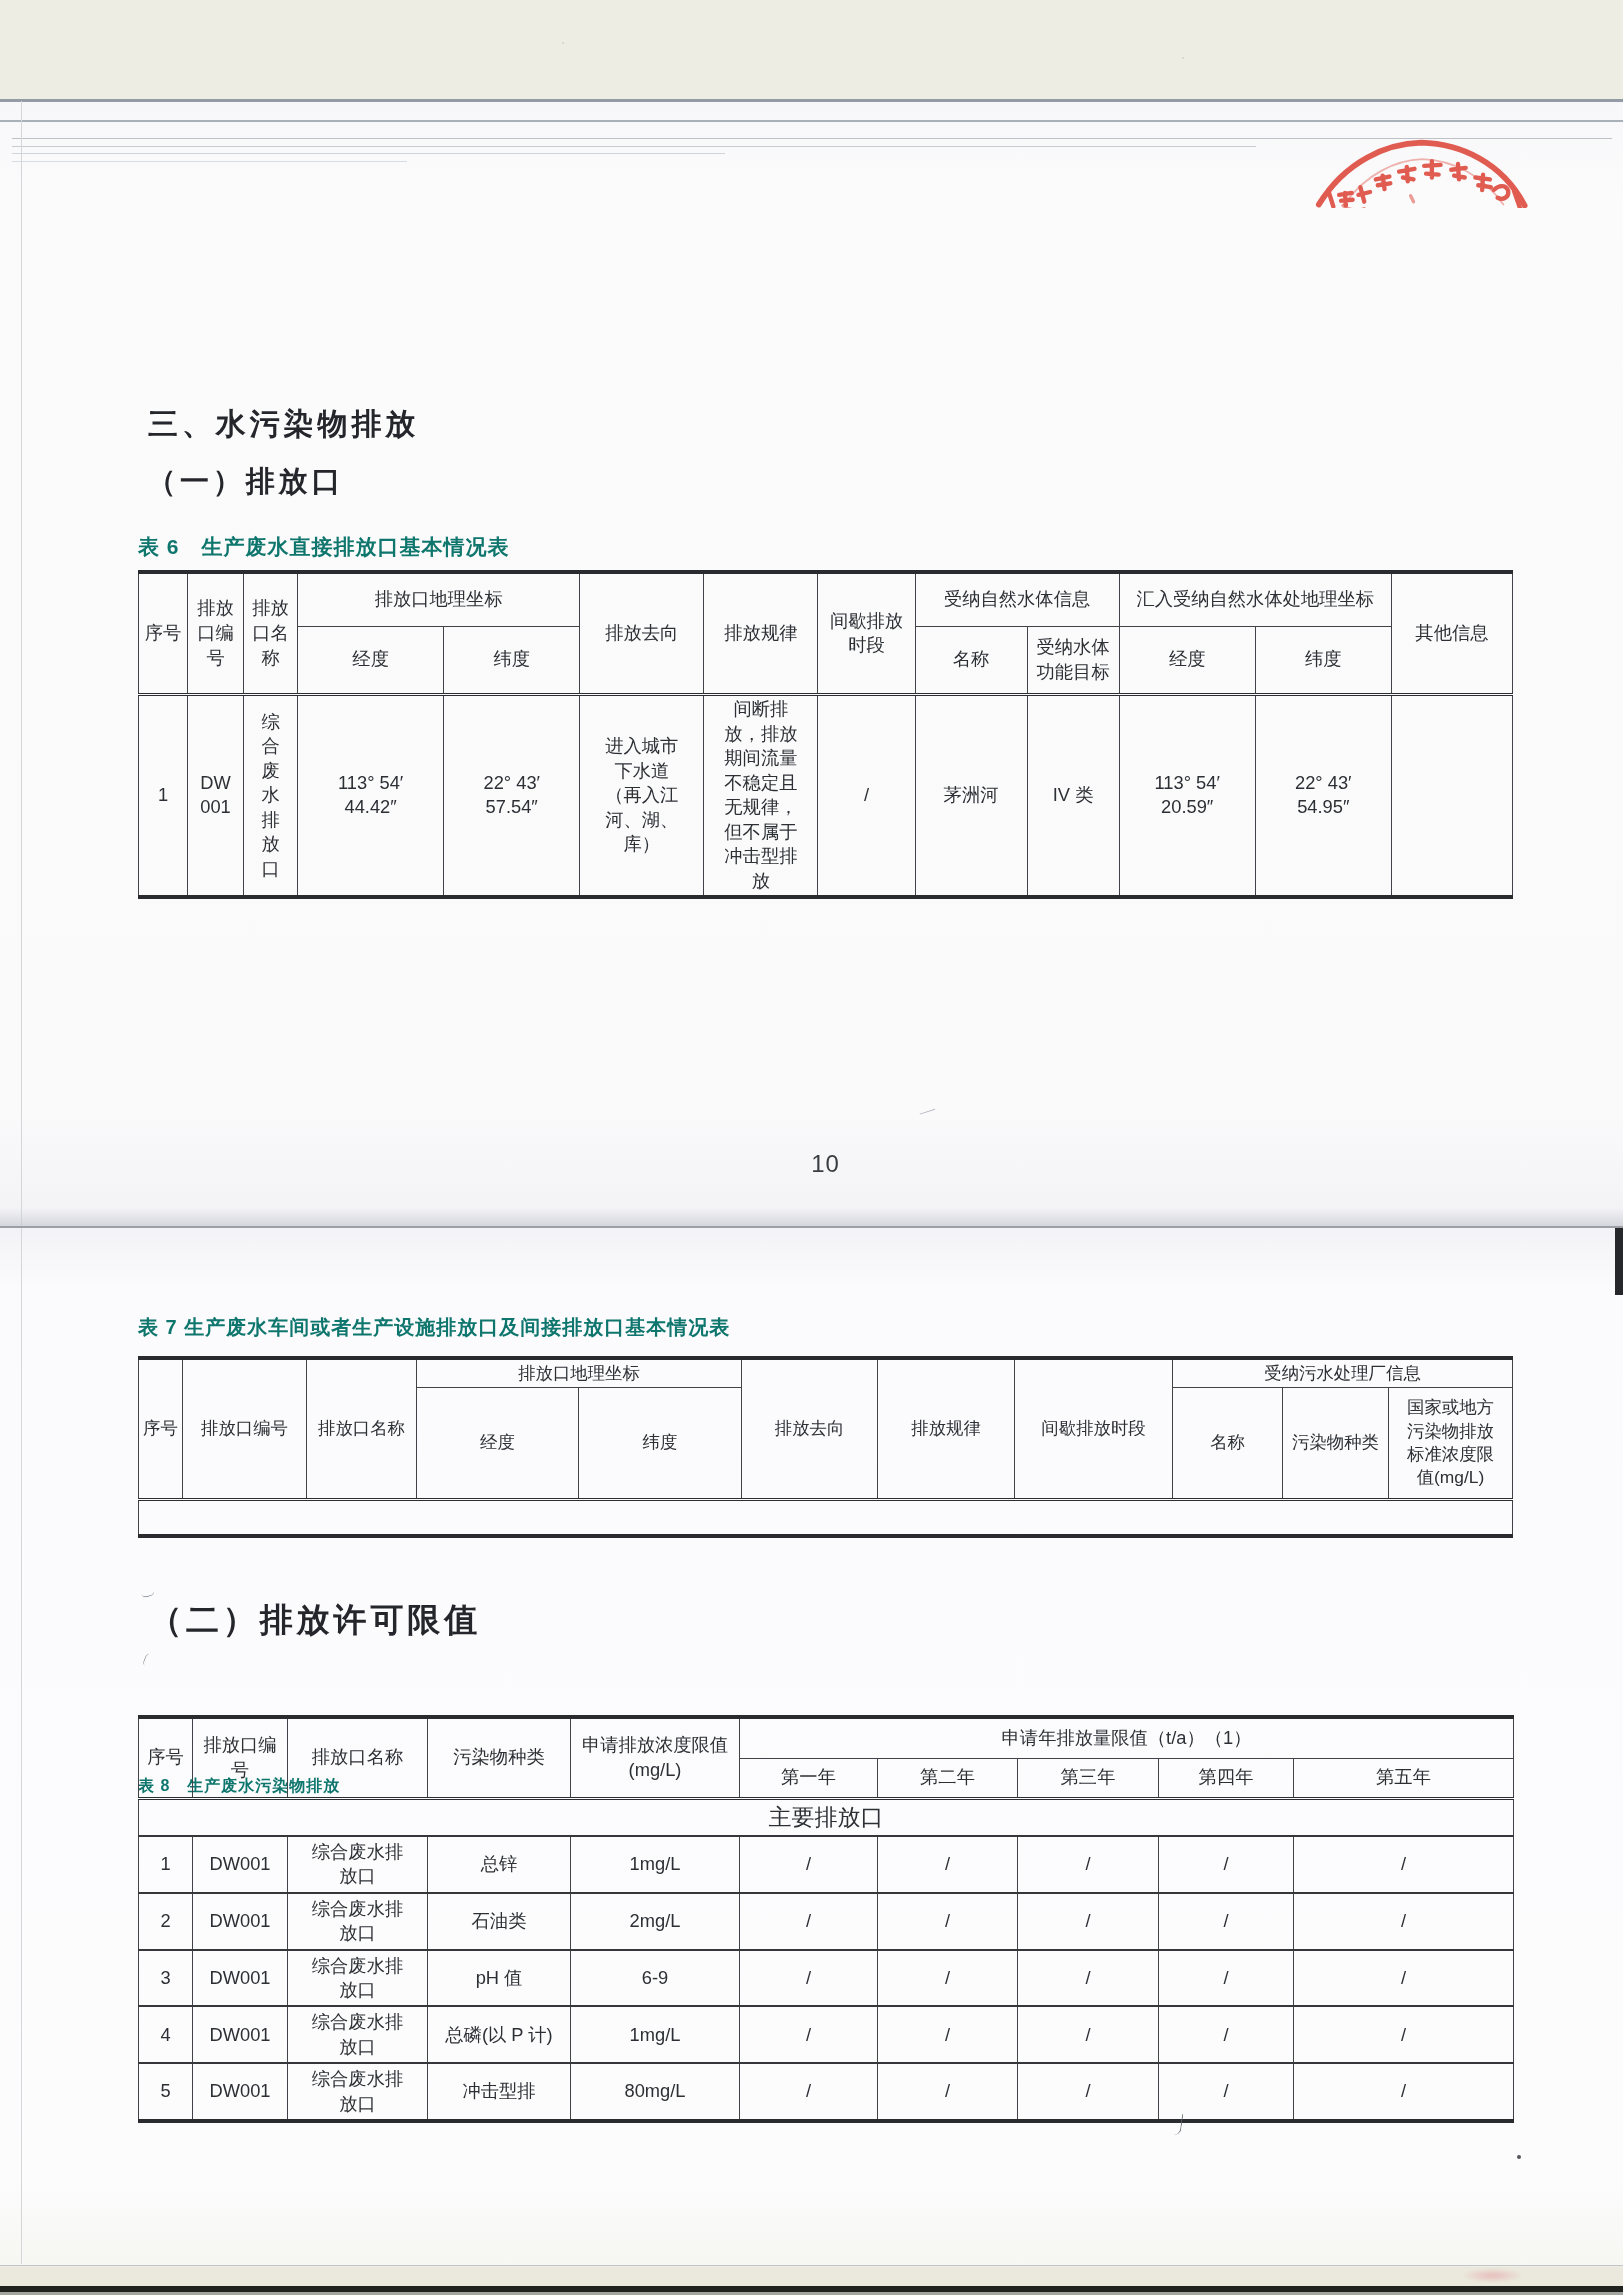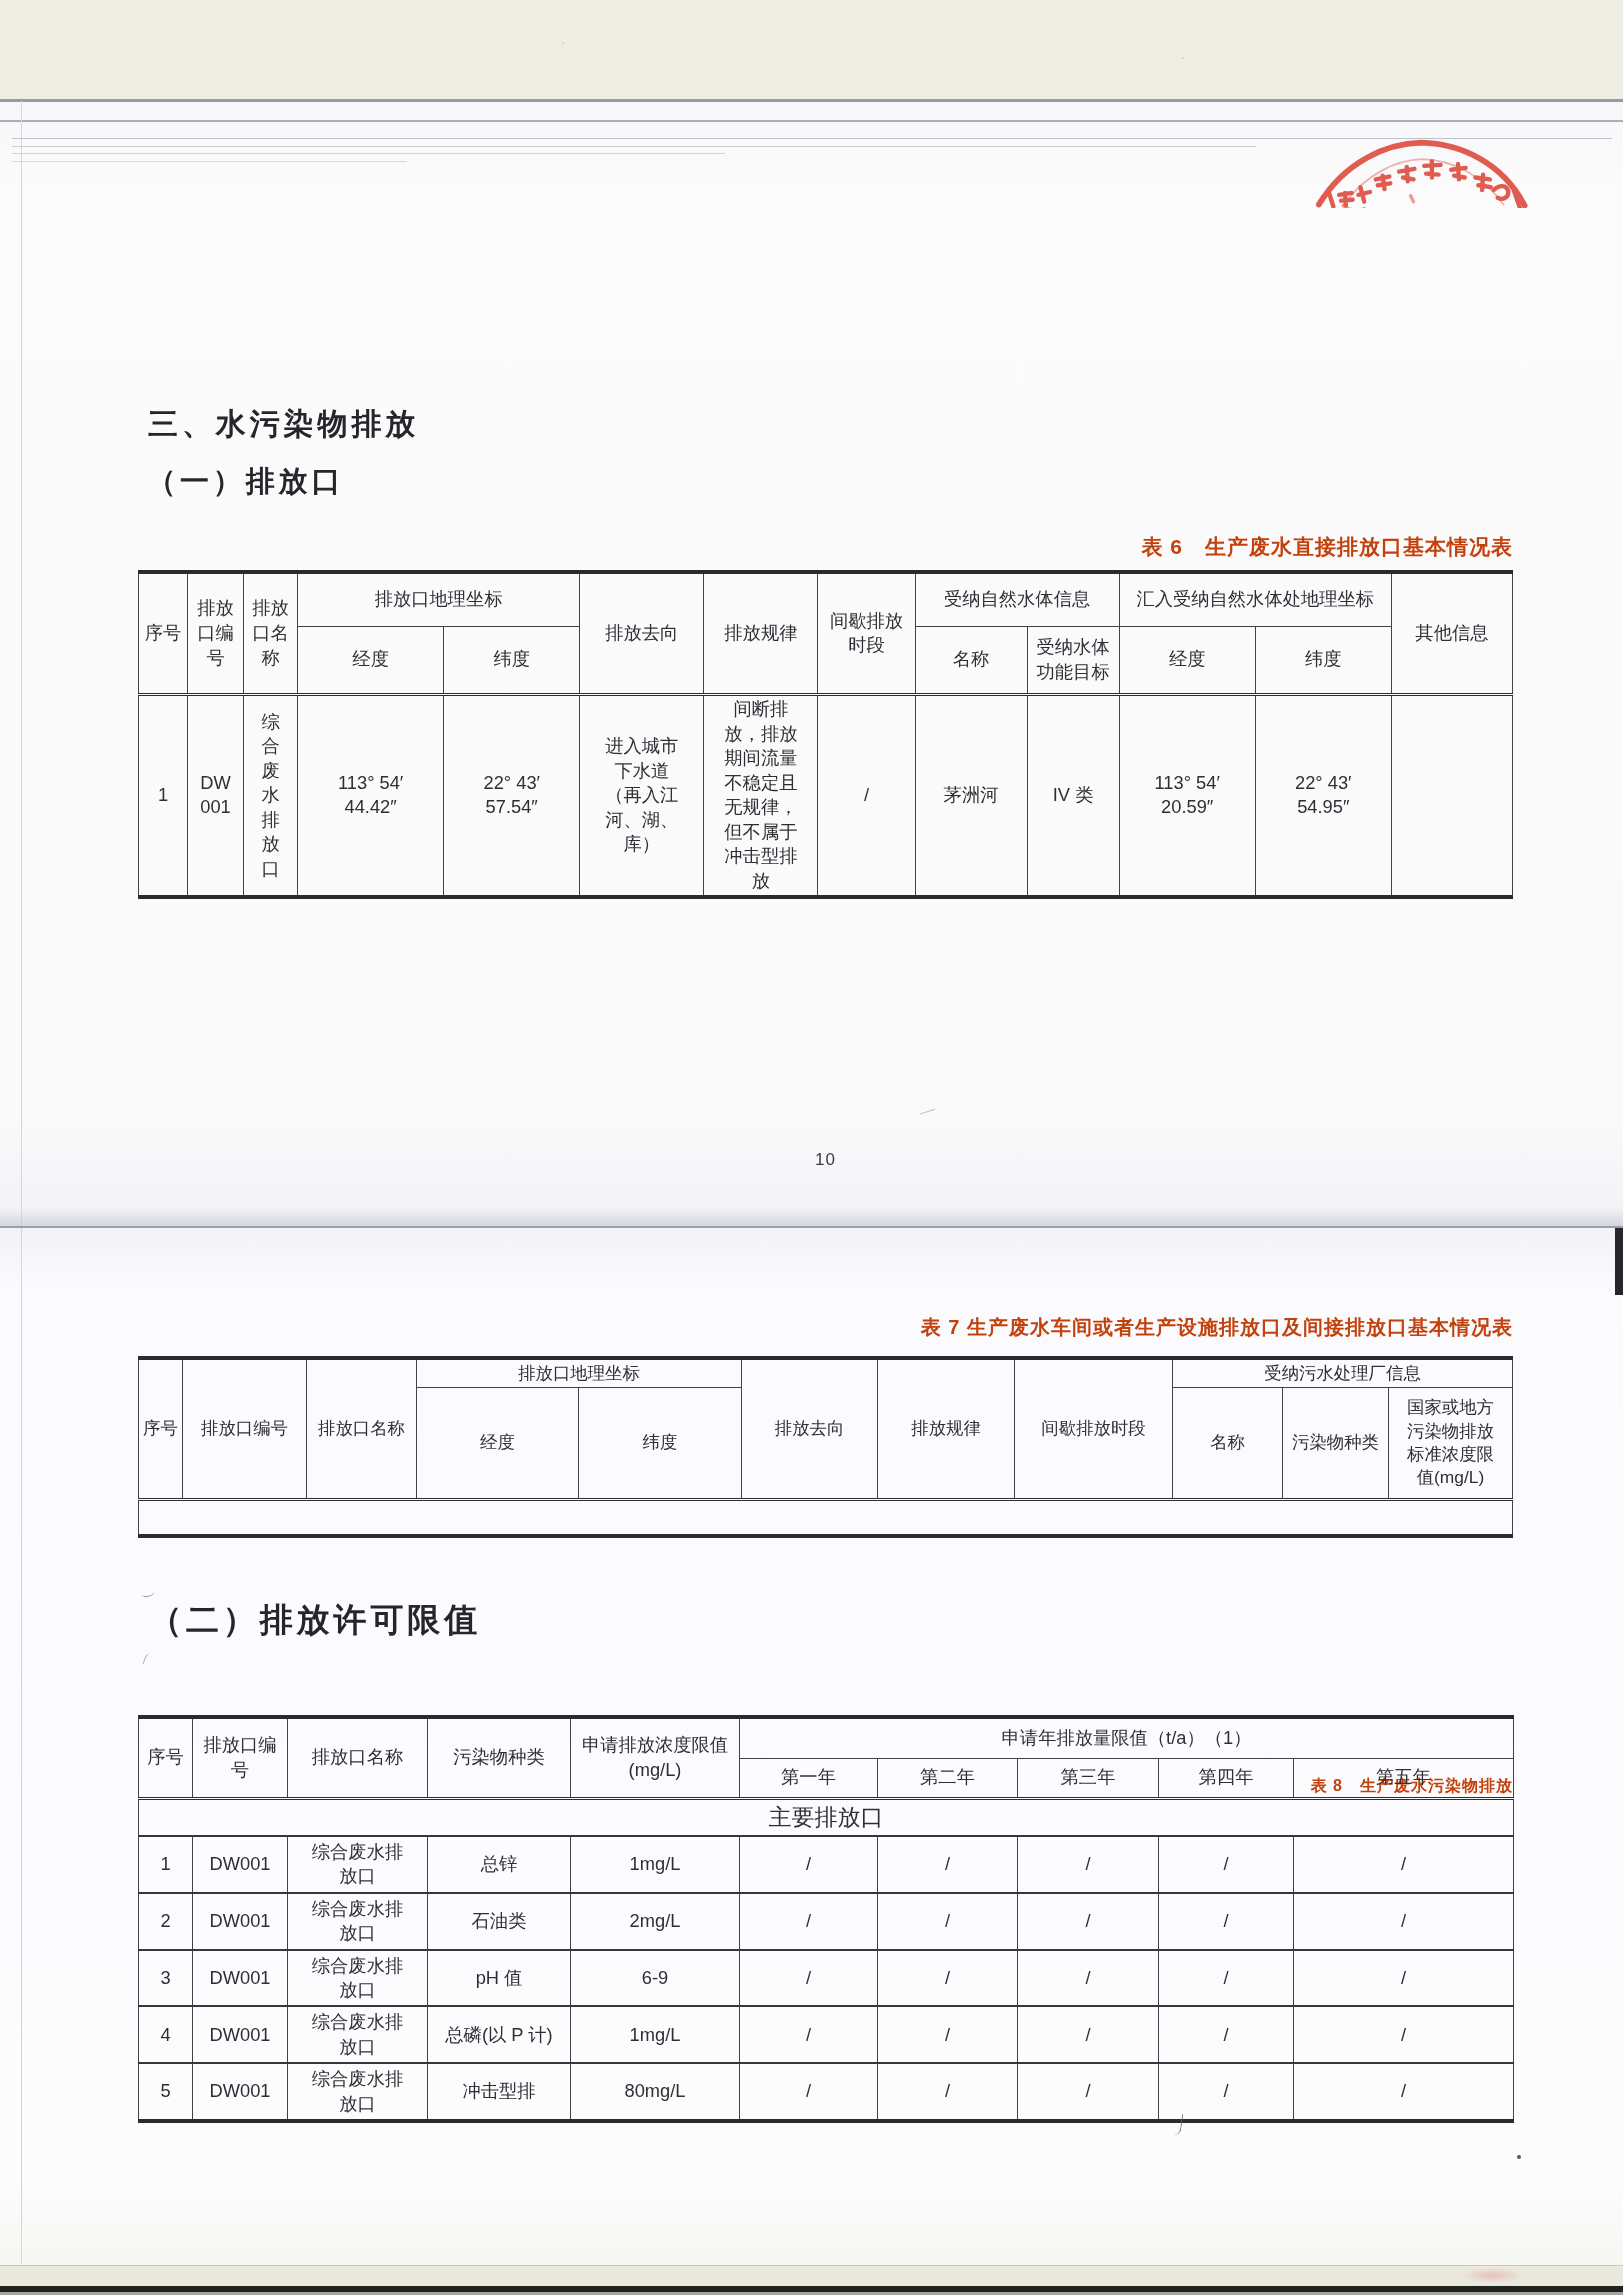--- a/index.html
+++ b/index.html
@@ -13,22 +13,22 @@
   }
   .abs{position:absolute;}
   
   .sheet{position:absolute;left:0;width:1624px;}
   #sheet1{top:99px;height:1128px;background:linear-gradient(180deg,#f7f7f9 0%,#fbfbfc 8%,#fafafb 90%,#f2f2f6 100%);}
   #sheet2{top:1227px;height:1039px;background:linear-gradient(180deg,#f3f3f7 0%,#fbfbfd 6%,#fcfcfd 92%,#f6f6f2 100%);}
   
   .edge{position:absolute;border:0;}
   
   .h-main{position:absolute;font-weight:700;color:#24262b;letter-spacing:3.9px;white-space:nowrap;}
-  .caption{position:absolute;left:138px;width:1375px;text-align:right;font-weight:600;color:#c2410c;letter-spacing:1px;}
-  .pagenum{position:absolute;left:138px;width:1375px;text-align:center;font-size:17px;color:#3a3d42;letter-spacing:1px;}
+  .caption{position:absolute;left:138px;width:1375px;text-align:left;font-weight:600;color:#0f766e;letter-spacing:1px;}
+  .pagenum{position:absolute;left:138px;width:1375px;text-align:center;font-size:24px;color:#3a3d42;letter-spacing:1px;}
   
   table.doc{
     position:absolute;border-collapse:collapse;table-layout:fixed;
     border-top:4.8px solid #2a2b2e;border-bottom:4.3px solid #2a2b2e;
     border-left:1.9px solid #37393d;border-right:1.9px solid #37393d;
     background:transparent;
   }
   table.doc td{
     border:1.4px solid #404247;
     text-align:center;vertical-align:middle;

